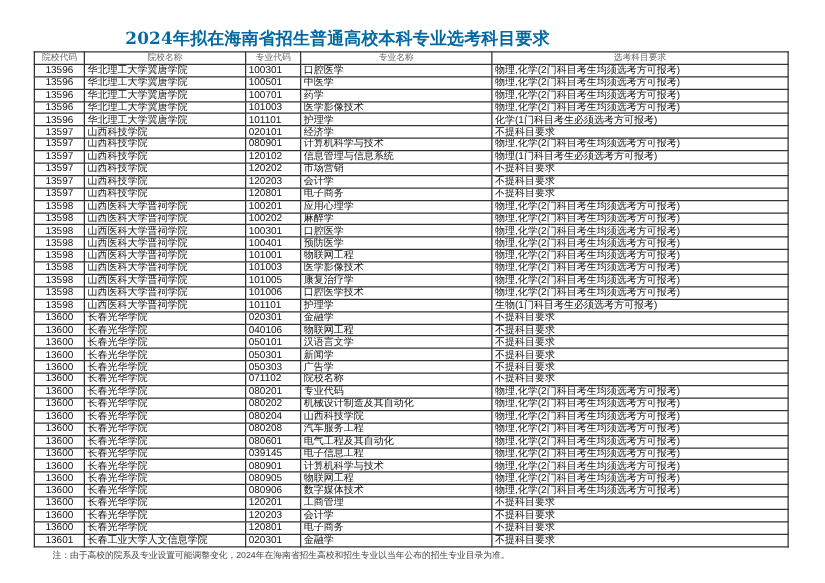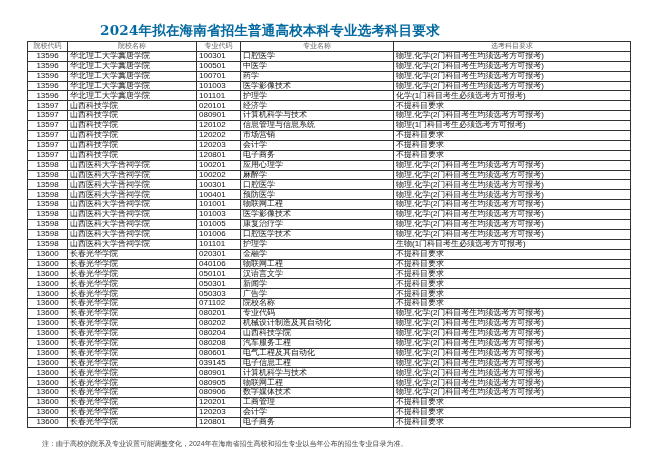--- a/index.html
+++ b/index.html
@@ -295,17 +295,24 @@
         <td class="left">会计学</td>
         <td class="left">不提科目要求</td>
       </tr>
       <tr>
         <td class="code">13600</td>
         <td class="left">长春光华学院</td>
         <td class="left">120801</td>
         <td class="left">电子商务</td>
         <td class="left">不提科目要求</td>
       </tr>
+      <tr>
+        <td class="code">13601</td>
+        <td class="left">长春工业大学人文信息学院</td>
+        <td class="left">020301</td>
+        <td class="left">金融学</td>
+        <td class="left">不提科目要求</td>
+      </tr>
     </tbody>
 </table>
 
 <div class="footer-note">注：由于高校的院系及专业设置可能调整变化，2024年在海南省招生高校和招生专业以当年公布的招生专业目录为准。</div>
 <div class="footer-page">第732页，共842页</div>
 
 </body></html>

